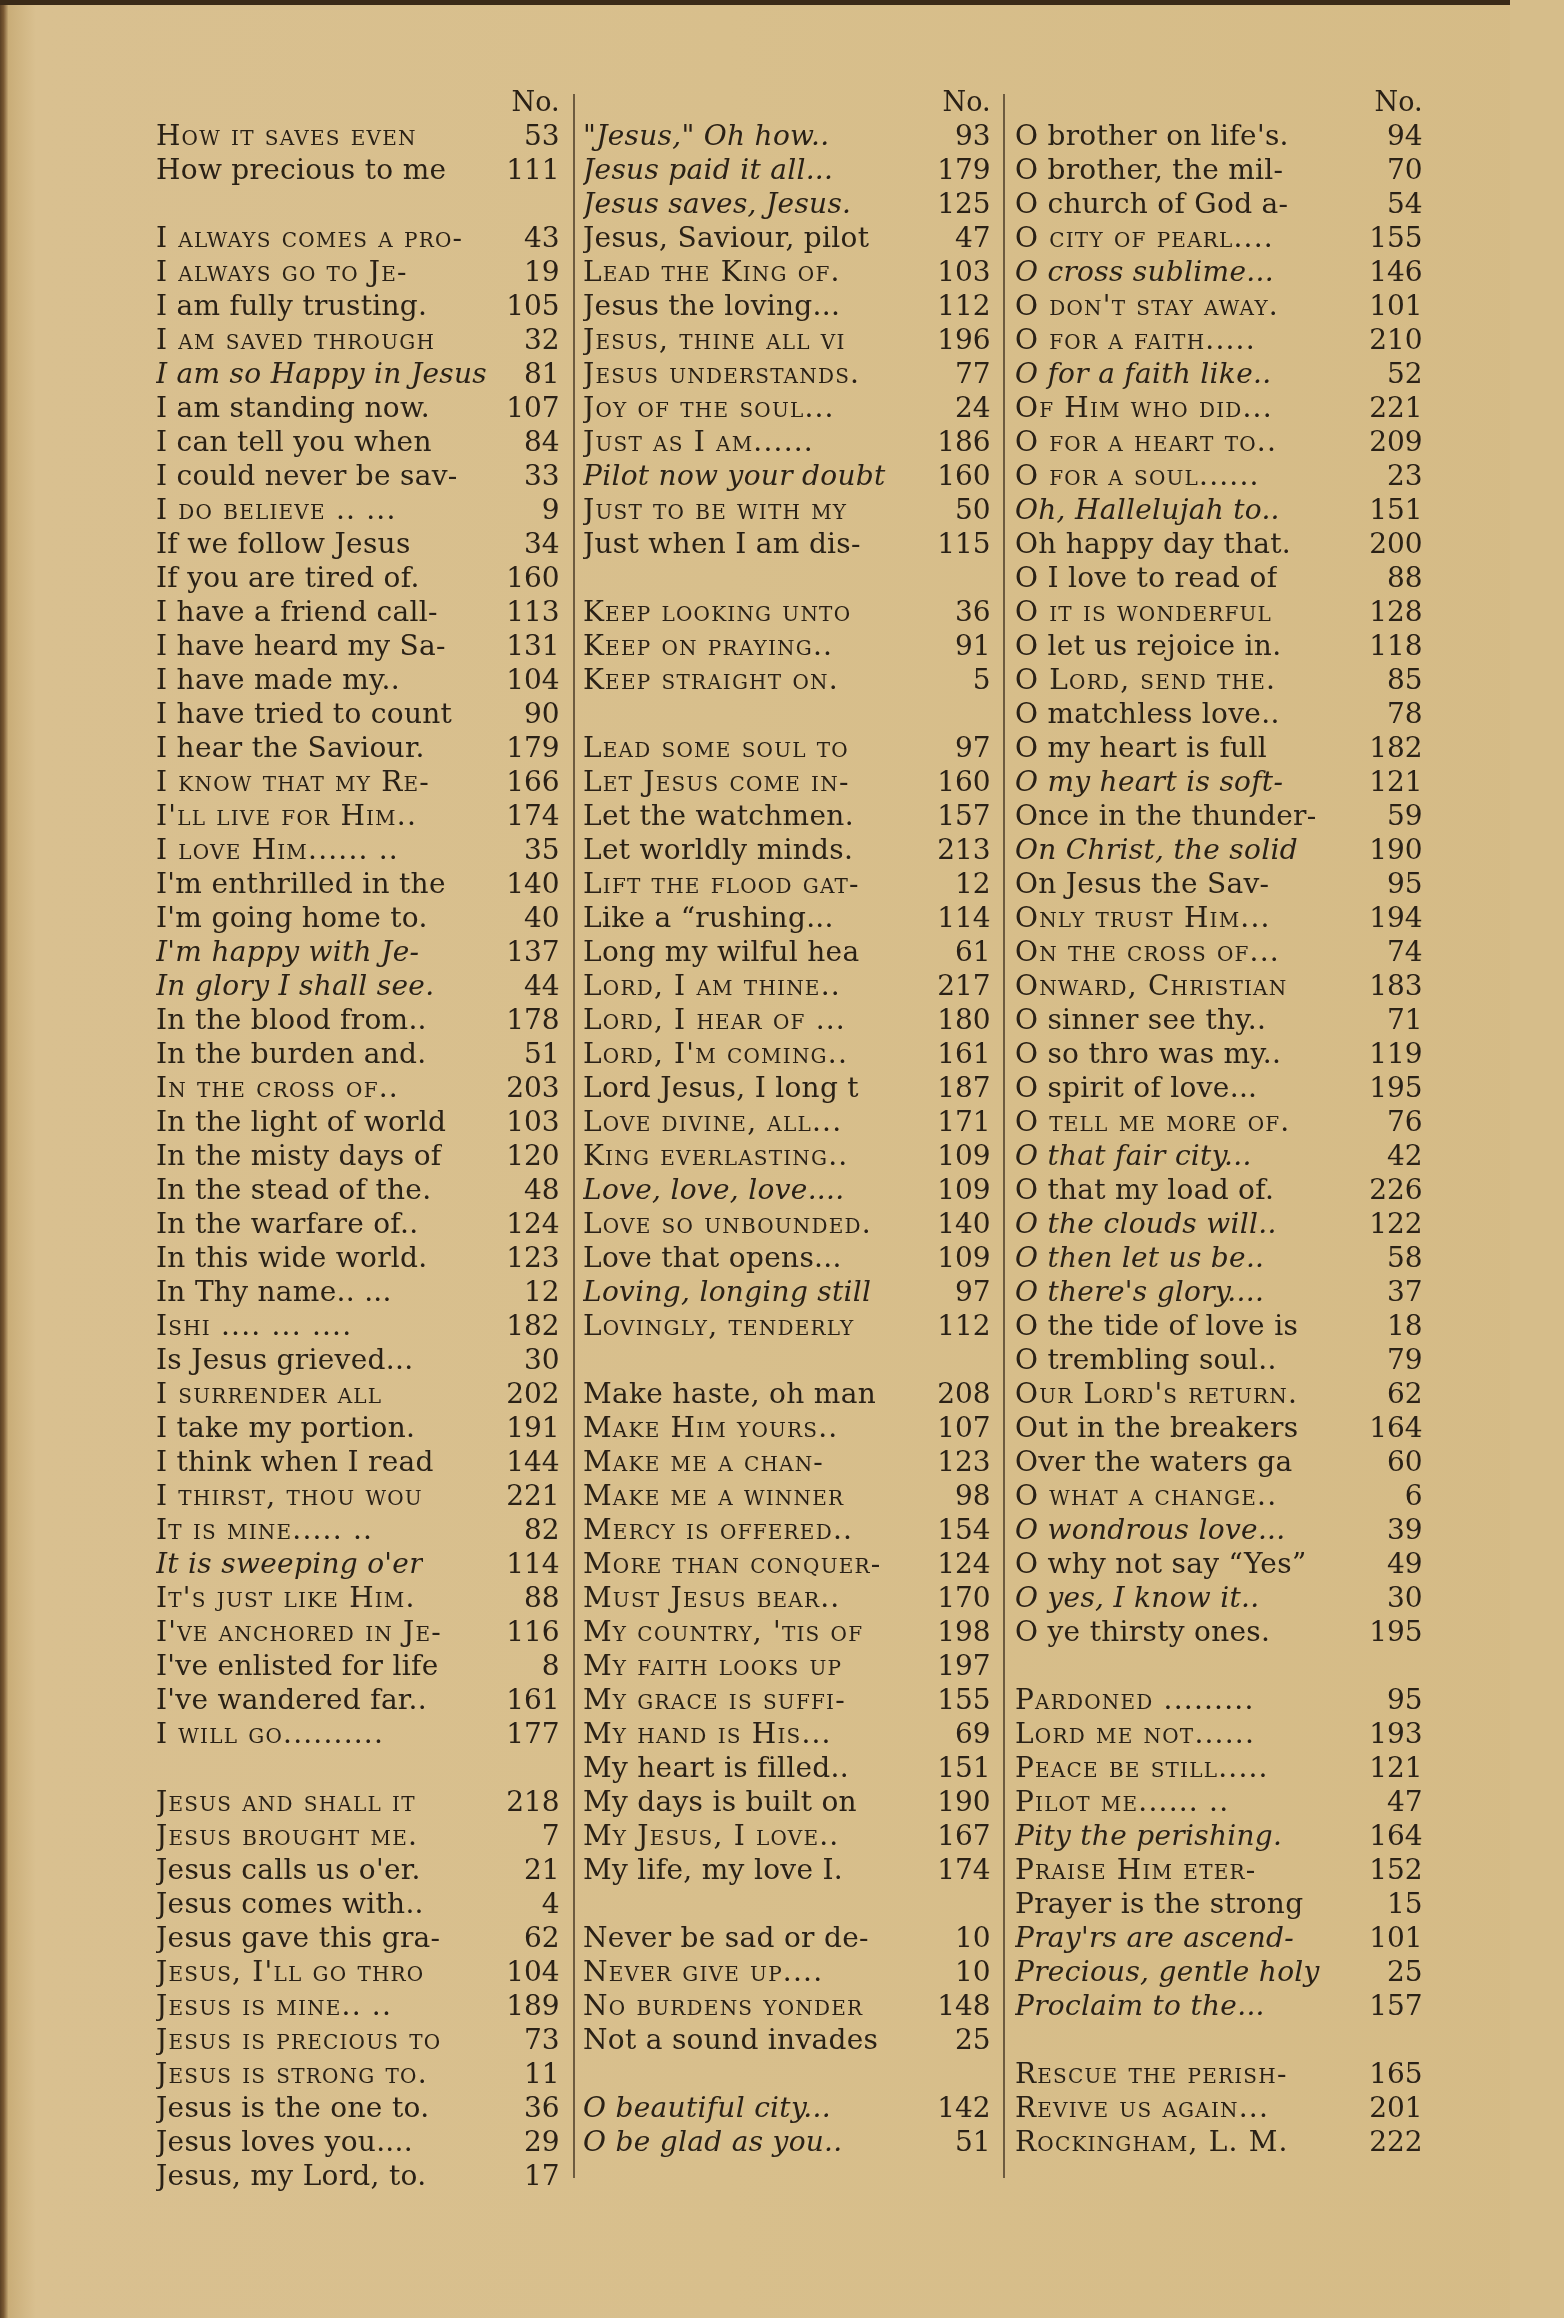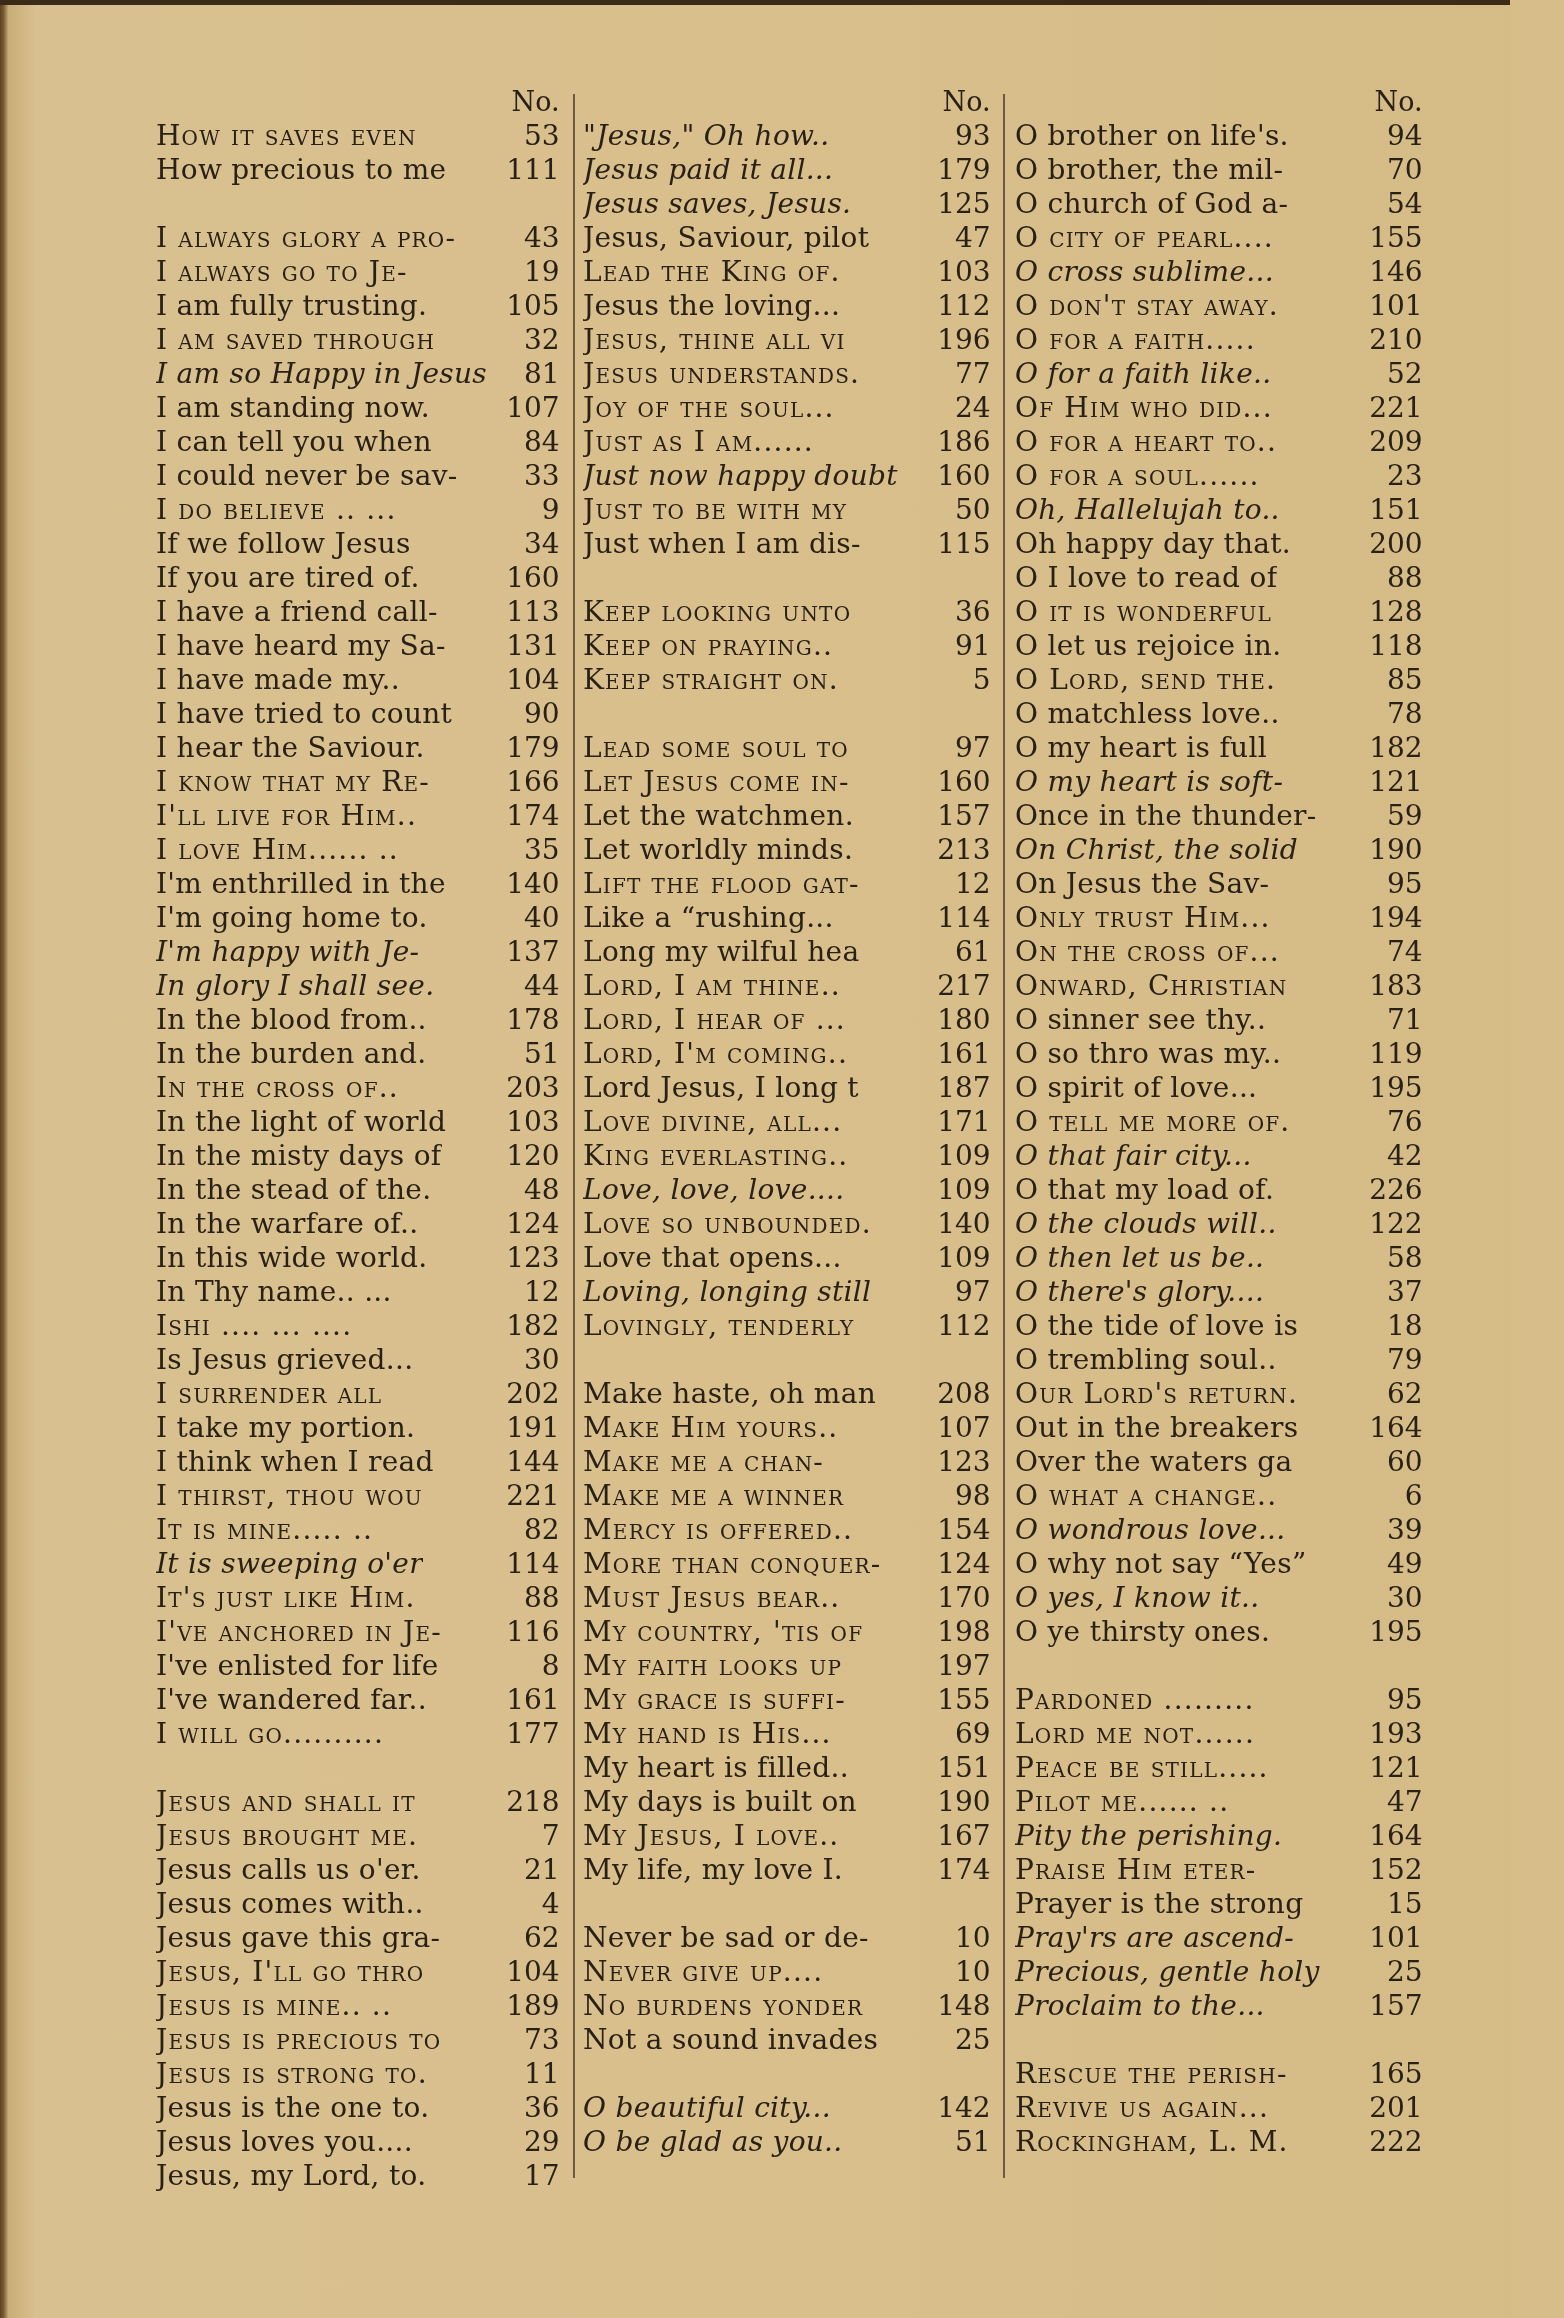--- a/index.html
+++ b/index.html
@@ -56,21 +56,21 @@
         <div class="row sc">
           <span class="title">How it saves even</span>
           <span class="num">53</span>
         </div>
         <div class="row roman">
           <span class="title">How precious to me</span>
           <span class="num">111</span>
         </div>
         <div class="gap"></div>
         <div class="row sc">
-          <span class="title">I always glory a pro-</span>
+          <span class="title">I always comes a pro-</span>
           <span class="num">43</span>
         </div>
         <div class="row sc">
           <span class="title">I always go to Je-</span>
           <span class="num">19</span>
         </div>
         <div class="row roman">
           <span class="title">I am fully trusting.</span>
           <span class="num">105</span>
         </div>
@@ -330,21 +330,21 @@
         </div>
         <div class="row sc">
           <span class="title">Joy of the soul...</span>
           <span class="num">24</span>
         </div>
         <div class="row sc">
           <span class="title">Just as I am......</span>
           <span class="num">186</span>
         </div>
         <div class="row it">
-          <span class="title">Just now happy doubt</span>
+          <span class="title">Pilot now your doubt</span>
           <span class="num">160</span>
         </div>
         <div class="row sc">
           <span class="title">Just to be with my</span>
           <span class="num">50</span>
         </div>
         <div class="row roman">
           <span class="title">Just when I am dis-</span>
           <span class="num">115</span>
         </div>

